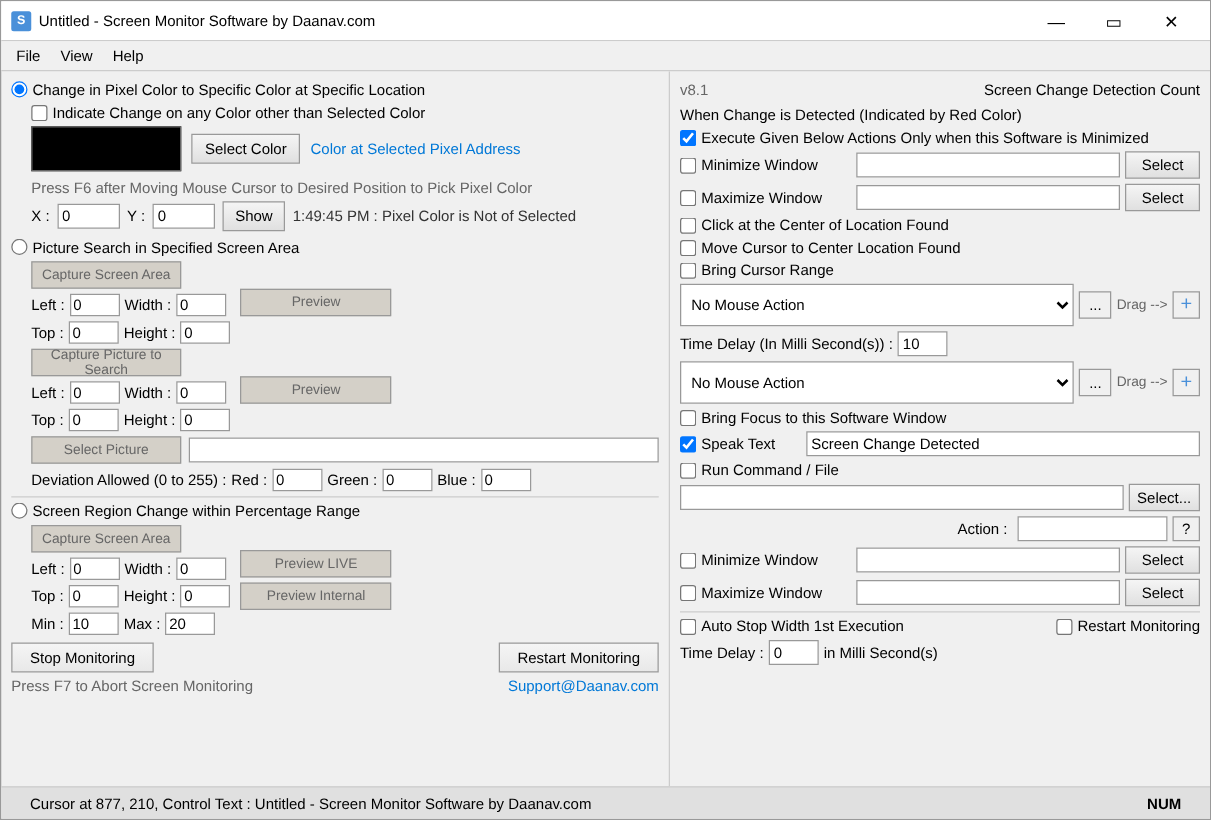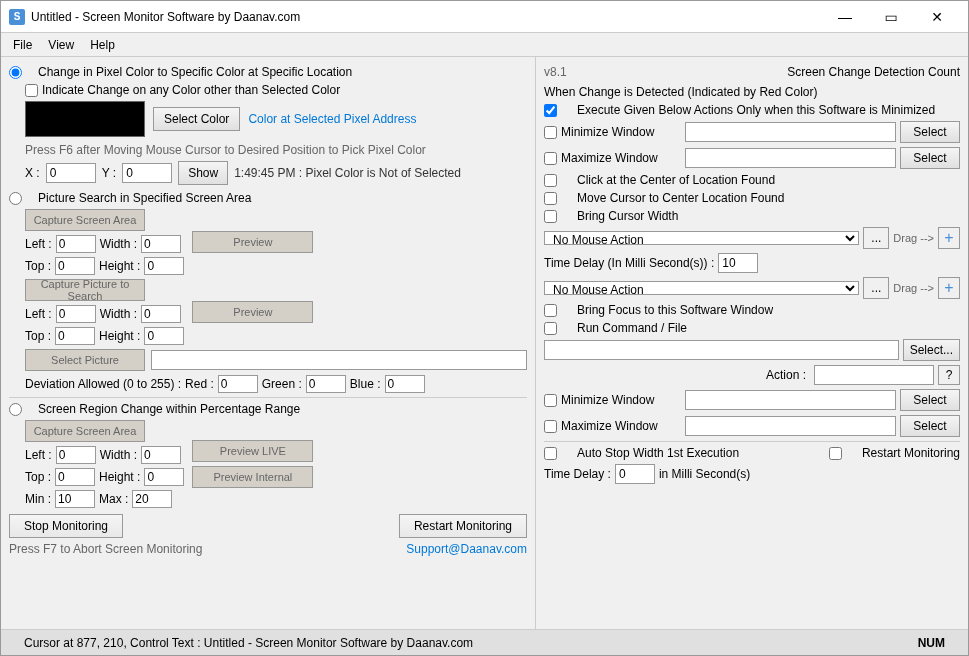--- a/index.html
+++ b/index.html
@@ -76,22 +76,22 @@
       overflow-y: auto;
       flex-shrink: 0;
     }
     .right-panel {
       flex: 1;
       padding: 8px;
       overflow-y: auto;
     }
     .radio-label {
       display: flex;
-      align-items: center;
-      gap: 16px;
+      align-items: flex-start;
+      gap: 4px;
       font-size: 12px;
       margin-bottom: 4px;
     }
     .checkbox-row {
       display: flex;
       align-items: center;
       gap: 4px;
       margin-bottom: 4px;
       font-size: 12px;
     }
@@ -216,21 +216,21 @@
     }
     .long-input {
       flex: 1;
       height: 20px;
       border: 1px solid #999;
       padding: 1px 3px;
       font-size: 12px;
     }
     .dropdown {
       flex: 1;
-      height: 14px;
+      height: 34px;
       border: 1px solid #999;
       background: white;
       font-size: 12px;
       padding: 0 4px;
     }
     .dots-btn {
       width: 26px; height: 22px;
       border: 1px solid #999;
       background: #f0f0f0;
       cursor: pointer; font-size: 12px;
@@ -331,21 +331,21 @@
       border: none;
       border-top: 1px solid #ccc;
       margin: 4px 0;
     }
     .right-panel-inner {
       font-size: 12px;
     }
     .checkbox-long-row {
       display: flex;
       align-items: center;
-      gap: 20px;
+      gap: 4px;
       margin-bottom: 4px;
       font-size: 12px;
     }
   </style>
 </head>
 <body>
 
 <div class="window">
 
   <div class="title-bar">
@@ -542,21 +542,21 @@
           <span>Click at the Center of Location Found</span>
         </div>
 
         <div class="checkbox-long-row">
           <input type="checkbox" style="">
           <span>Move Cursor to Center Location Found</span>
         </div>
 
         <div class="checkbox-long-row">
           <input type="checkbox" style="">
-          <span>Bring Cursor Width</span>
+          <span>Bring Cursor Range</span>
         </div>
 
         <div class="action-row">
           <select class="dropdown">
             <option>No Mouse Action</option>
           </select>
           <button class="dots-btn">...</button>
           <span class="drag-label">Drag --&gt;</span>
           <button class="plus-btn">+</button>
         </div>
@@ -573,20 +573,25 @@
           <button class="dots-btn">...</button>
           <span class="drag-label">Drag --&gt;</span>
           <button class="plus-btn">+</button>
         </div>
 
         <div class="checkbox-long-row">
           <input type="checkbox" style="">
           <span>Bring Focus to this Software Window</span>
         </div>
 
+        <div class="speak-row">
+          <input type="checkbox" checked="" style="">
+          <span style="width:80px;">Speak Text</span>
+          <input class="speak-input" type="text" value="Screen Change Detected" style="">
+        </div>
 
         <div class="checkbox-long-row">
           <input type="checkbox" style="">
           <span>Run Command / File</span>
         </div>
 
         <div class="action-row">
           <input class="long-input" type="text" style="">
           <button class="select-dots-btn">Select...</button>
         </div>

